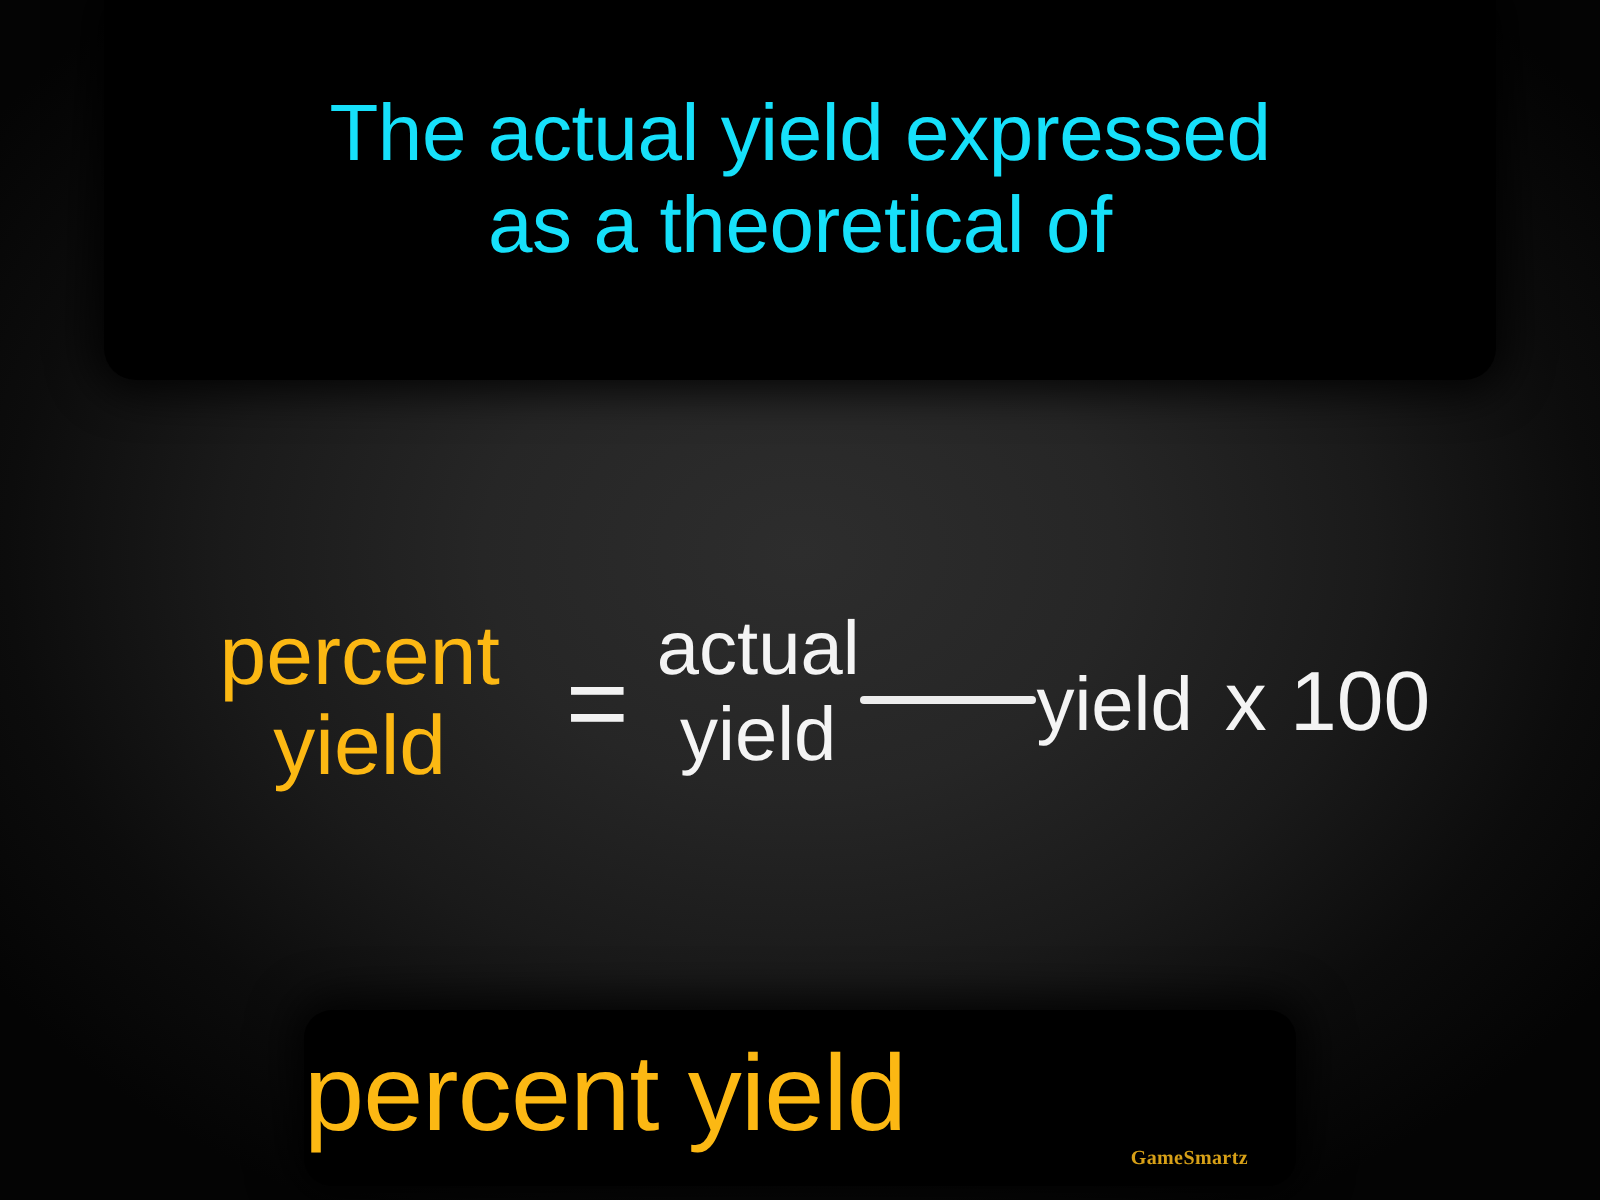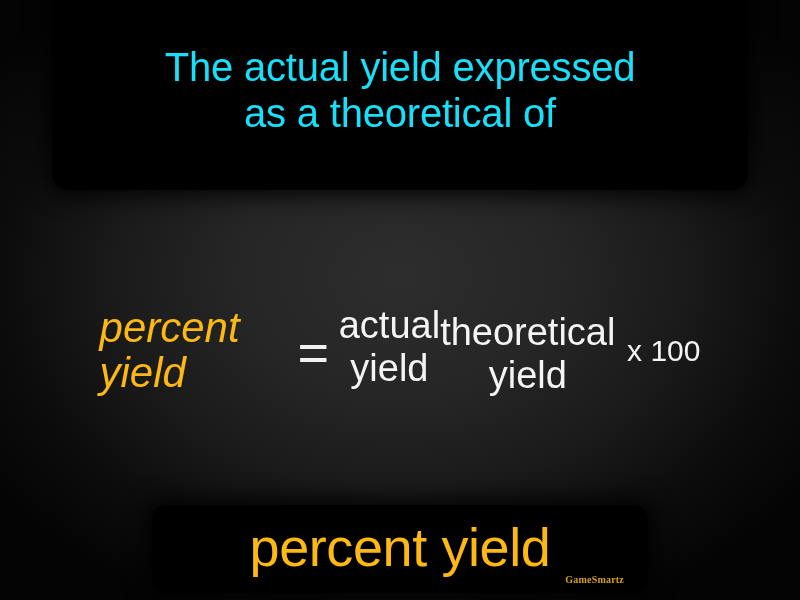--- a/index.html
+++ b/index.html
@@ -67,23 +67,23 @@
   .formula-row {
     display: flex;
     align-items: center;
     justify-content: center;
     gap: 0px;
   }
   .lhs-term {
     color: #fcb813;
     font-size: 42px;
     line-height: 1.08;
+    text-align: center;
     white-space: nowrap;
     width: 190px;
-    font-style: italic;
   }
   .equals-sign {
     color: #f2f2f2;
     font-size: 54px;
     font-weight: 400;
     line-height: 1;
     margin: 0 14px 0 8px;
     position: relative;
     top: 2px;
   }
@@ -104,41 +104,41 @@
   .numerator { padding-bottom: 7px; }
   .denominator { padding-top: 7px; }
   .fraction-bar {
     width: 262px;
     height: 4px;
     background: #ededed;
     border-radius: 2px;
   }
   .multiplier {
     color: #f4f4f4;
-    font-size: 30px;
+    font-size: 42px;
     line-height: 1;
     white-space: nowrap;
     margin-left: 16px;
     position: relative;
     top: 1px;
   }
 
   
   .term-panel {
     position: absolute;
     left: 152px;
     top: 505px;
     width: 496px;
     height: 88px;
     background: #000000;
     border-radius: 14px;
     box-shadow: 0 0 22px 6px rgba(0,0,0,0.85);
     display: flex;
     align-items: center;
-    justify-content: center;
+    justify-content: flex-start;
     box-sizing: border-box;
   }
   .term-label {
     color: #fcb813;
     font-size: 54px;
     line-height: 1;
     white-space: nowrap;
     letter-spacing: -0.4px;
     position: relative;
     top: -2px;
@@ -175,21 +175,20 @@
 
       <div class="equals-sign">=</div>
 
       <div class="fraction">
         <div class="numerator">
           <div>actual</div>
           <div>yield</div>
         </div>
         <div class="fraction-bar"></div>
         <div class="denominator">
-          <div>theoretical</div>
           <div>yield</div>
         </div>
       </div>
 
       <div class="multiplier">x 100</div>
 
     </div>
   </div>
 
   <div class="term-panel">

